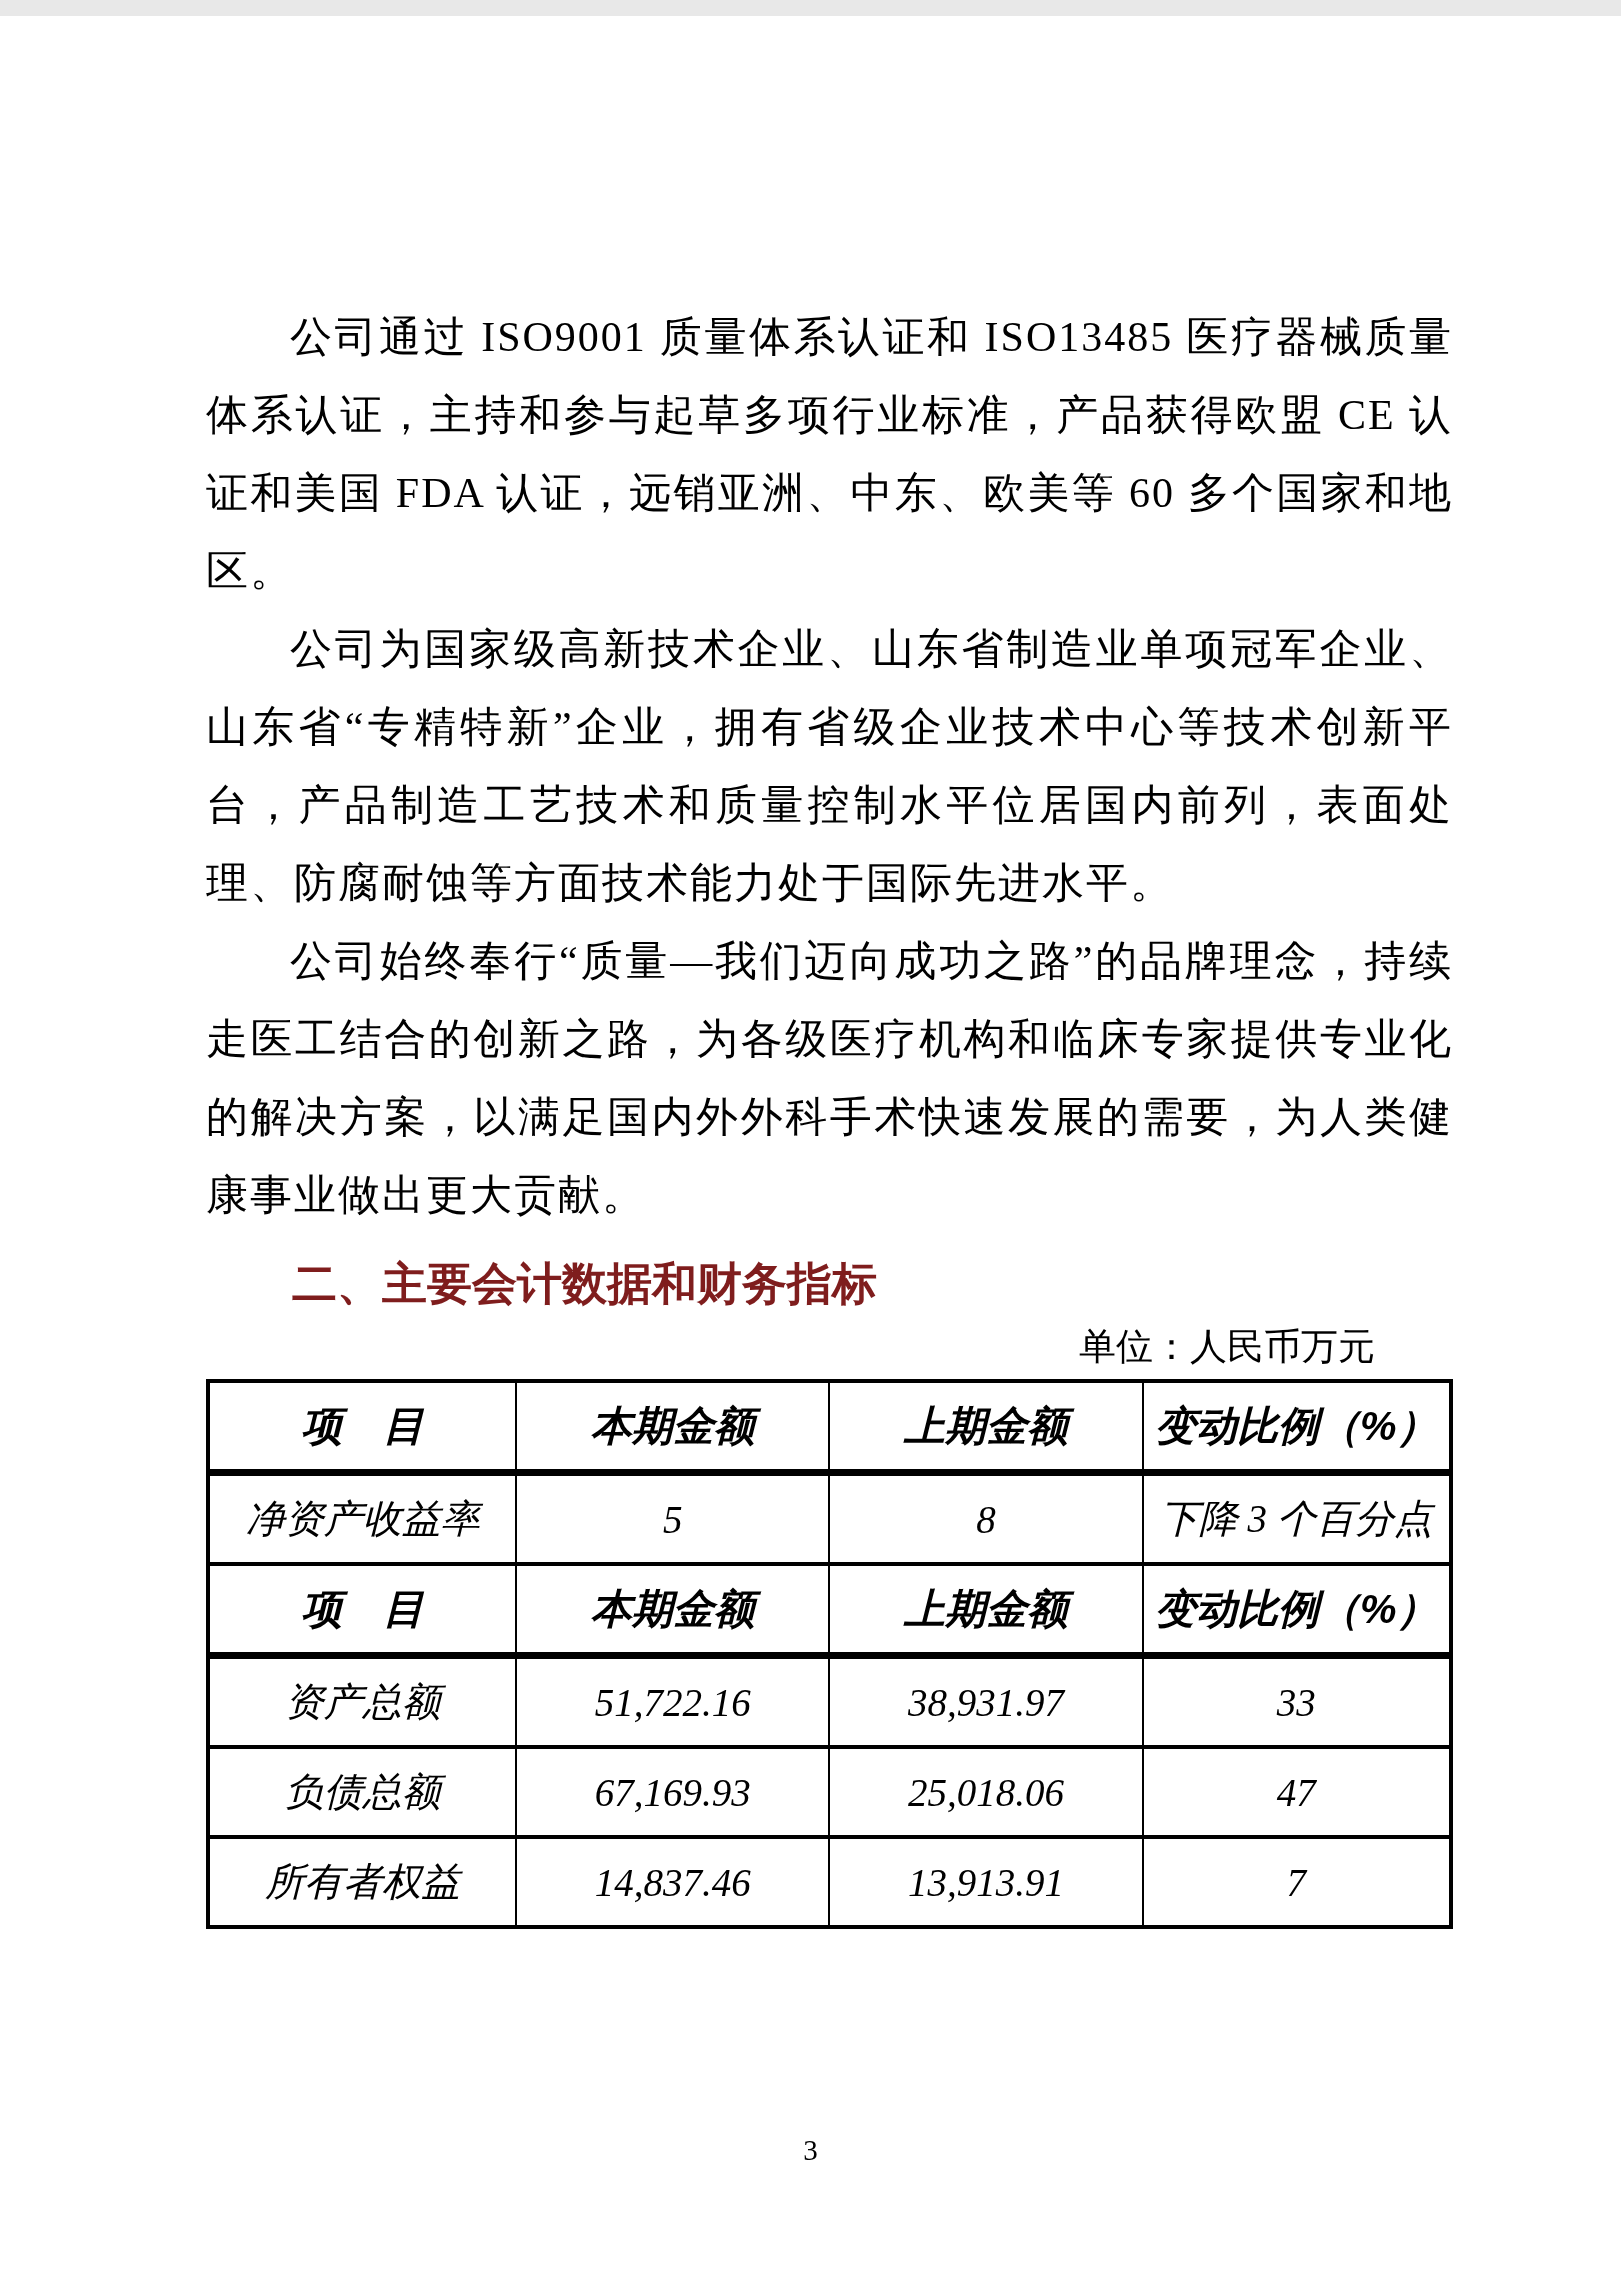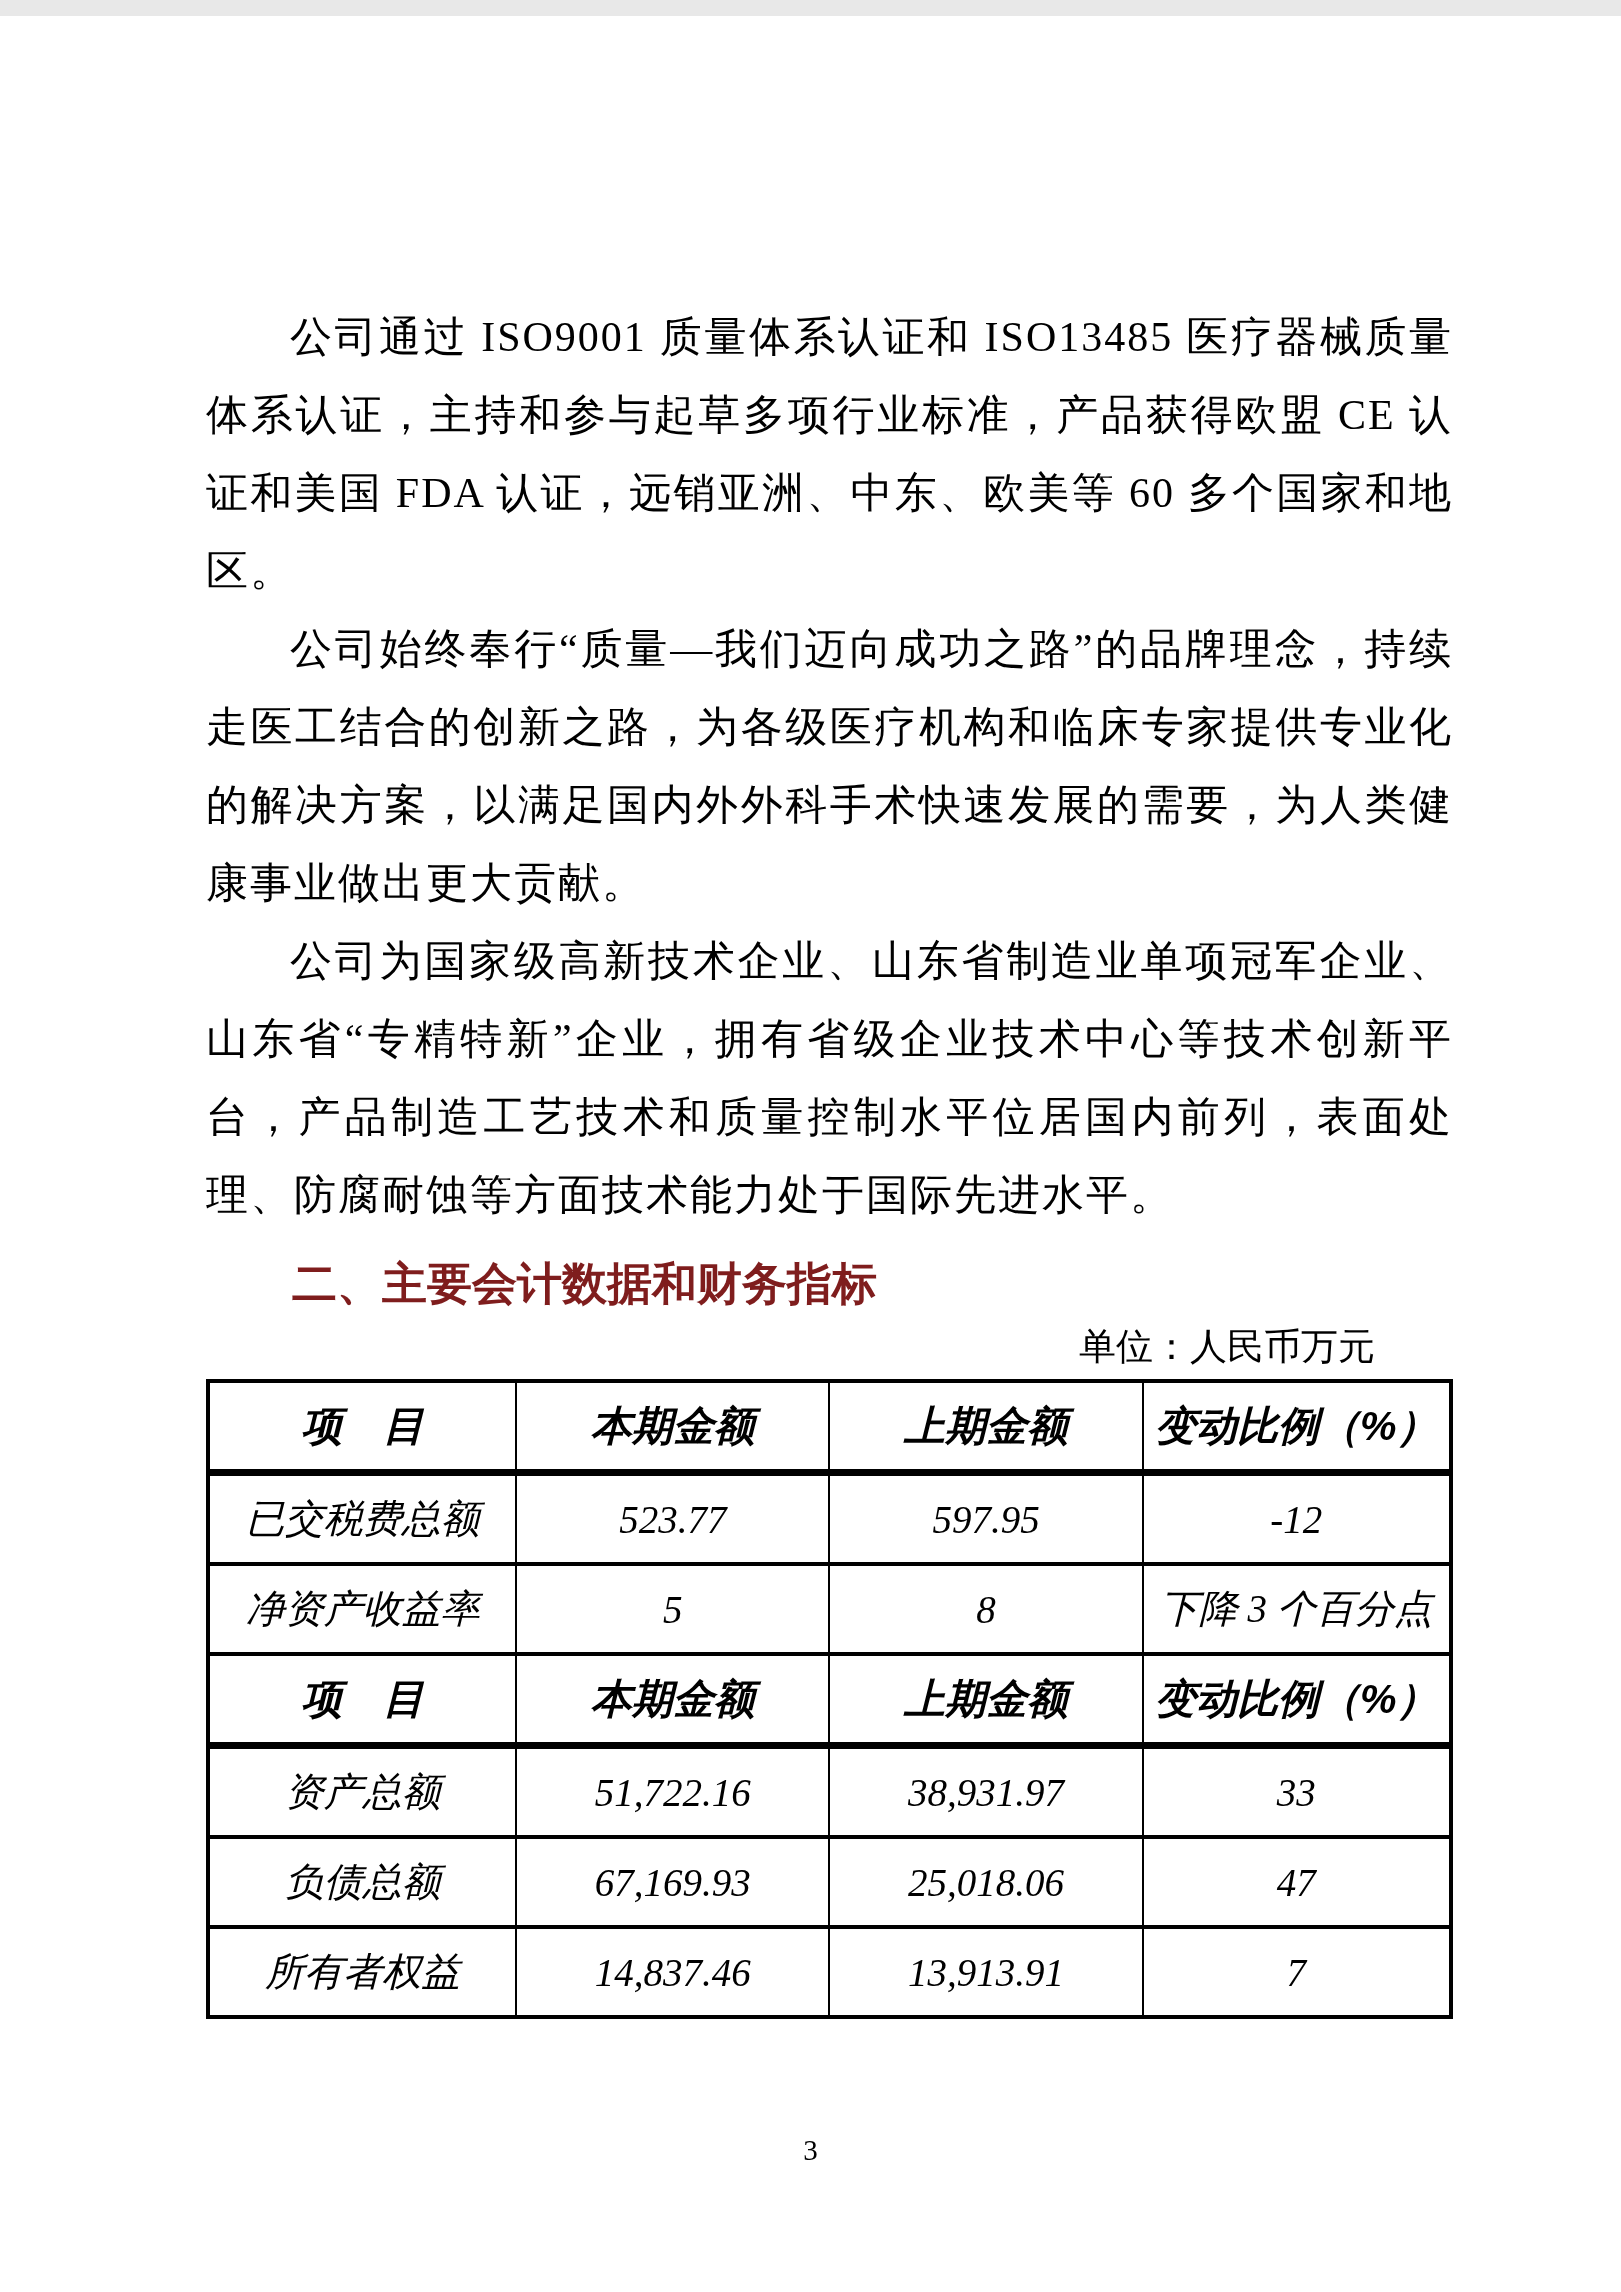--- a/index.html
+++ b/index.html
@@ -94,47 +94,41 @@
   }
 </style>
 </head>
 <body>
 
 <div class="page">
   <div class="content">
 
     <div class="body-text">
       <p>公司通过 ISO9001 质量体系认证和 ISO13485 医疗器械质量体系认证，主持和参与起草多项行业标准，产品获得欧盟 CE 认证和美国 FDA 认证，远销亚洲、中东、欧美等 60 多个国家和地区。</p>
+      <p>公司为国家级高新技术企业、山东省制造业单项冠军企业、山东省“专精特新”企业，拥有省级企业技术中心等技术创新平台，产品制造工艺技术和质量控制水平位居国内前列，表面处理、防腐耐蚀等方面技术能力处于国际先进水平。</p>
       <p>公司始终奉行“质量—我们迈向成功之路”的品牌理念，持续走医工结合的创新之路，为各级医疗机构和临床专家提供专业化的解决方案，以满足国内外外科手术快速发展的需要，为人类健康事业做出更大贡献。</p>
-      <p>公司为国家级高新技术企业、山东省制造业单项冠军企业、山东省“专精特新”企业，拥有省级企业技术中心等技术创新平台，产品制造工艺技术和质量控制水平位居国内前列，表面处理、防腐耐蚀等方面技术能力处于国际先进水平。</p>
     </div>
 
     <h2 class="section-heading">二、主要会计数据和财务指标</h2>
 
     <div class="unit-note">单位：人民币万元</div>
 
     <table class="fin-table">
       <colgroup>
         <col class="c1">
           <col class="c2">
           <col class="c3">
           <col class="c4">
       </colgroup>
       <tbody>
         <tr class="header-row">
           <td>项　目</td>
           <td>本期金额</td>
           <td>上期金额</td>
           <td>变动比例（%）</td>
-        </tr>
-        <tr class="data-row">
-          <td>已交税费总额</td>
-          <td>523.77</td>
-          <td>597.95</td>
-          <td>-12</td>
         </tr>
         <tr class="data-row">
           <td>净资产收益率</td>
           <td>5</td>
           <td>8</td>
           <td>下降 3 个百分点</td>
         </tr>
         <tr class="header-row">
           <td>项　目</td>
           <td>本期金额</td>

